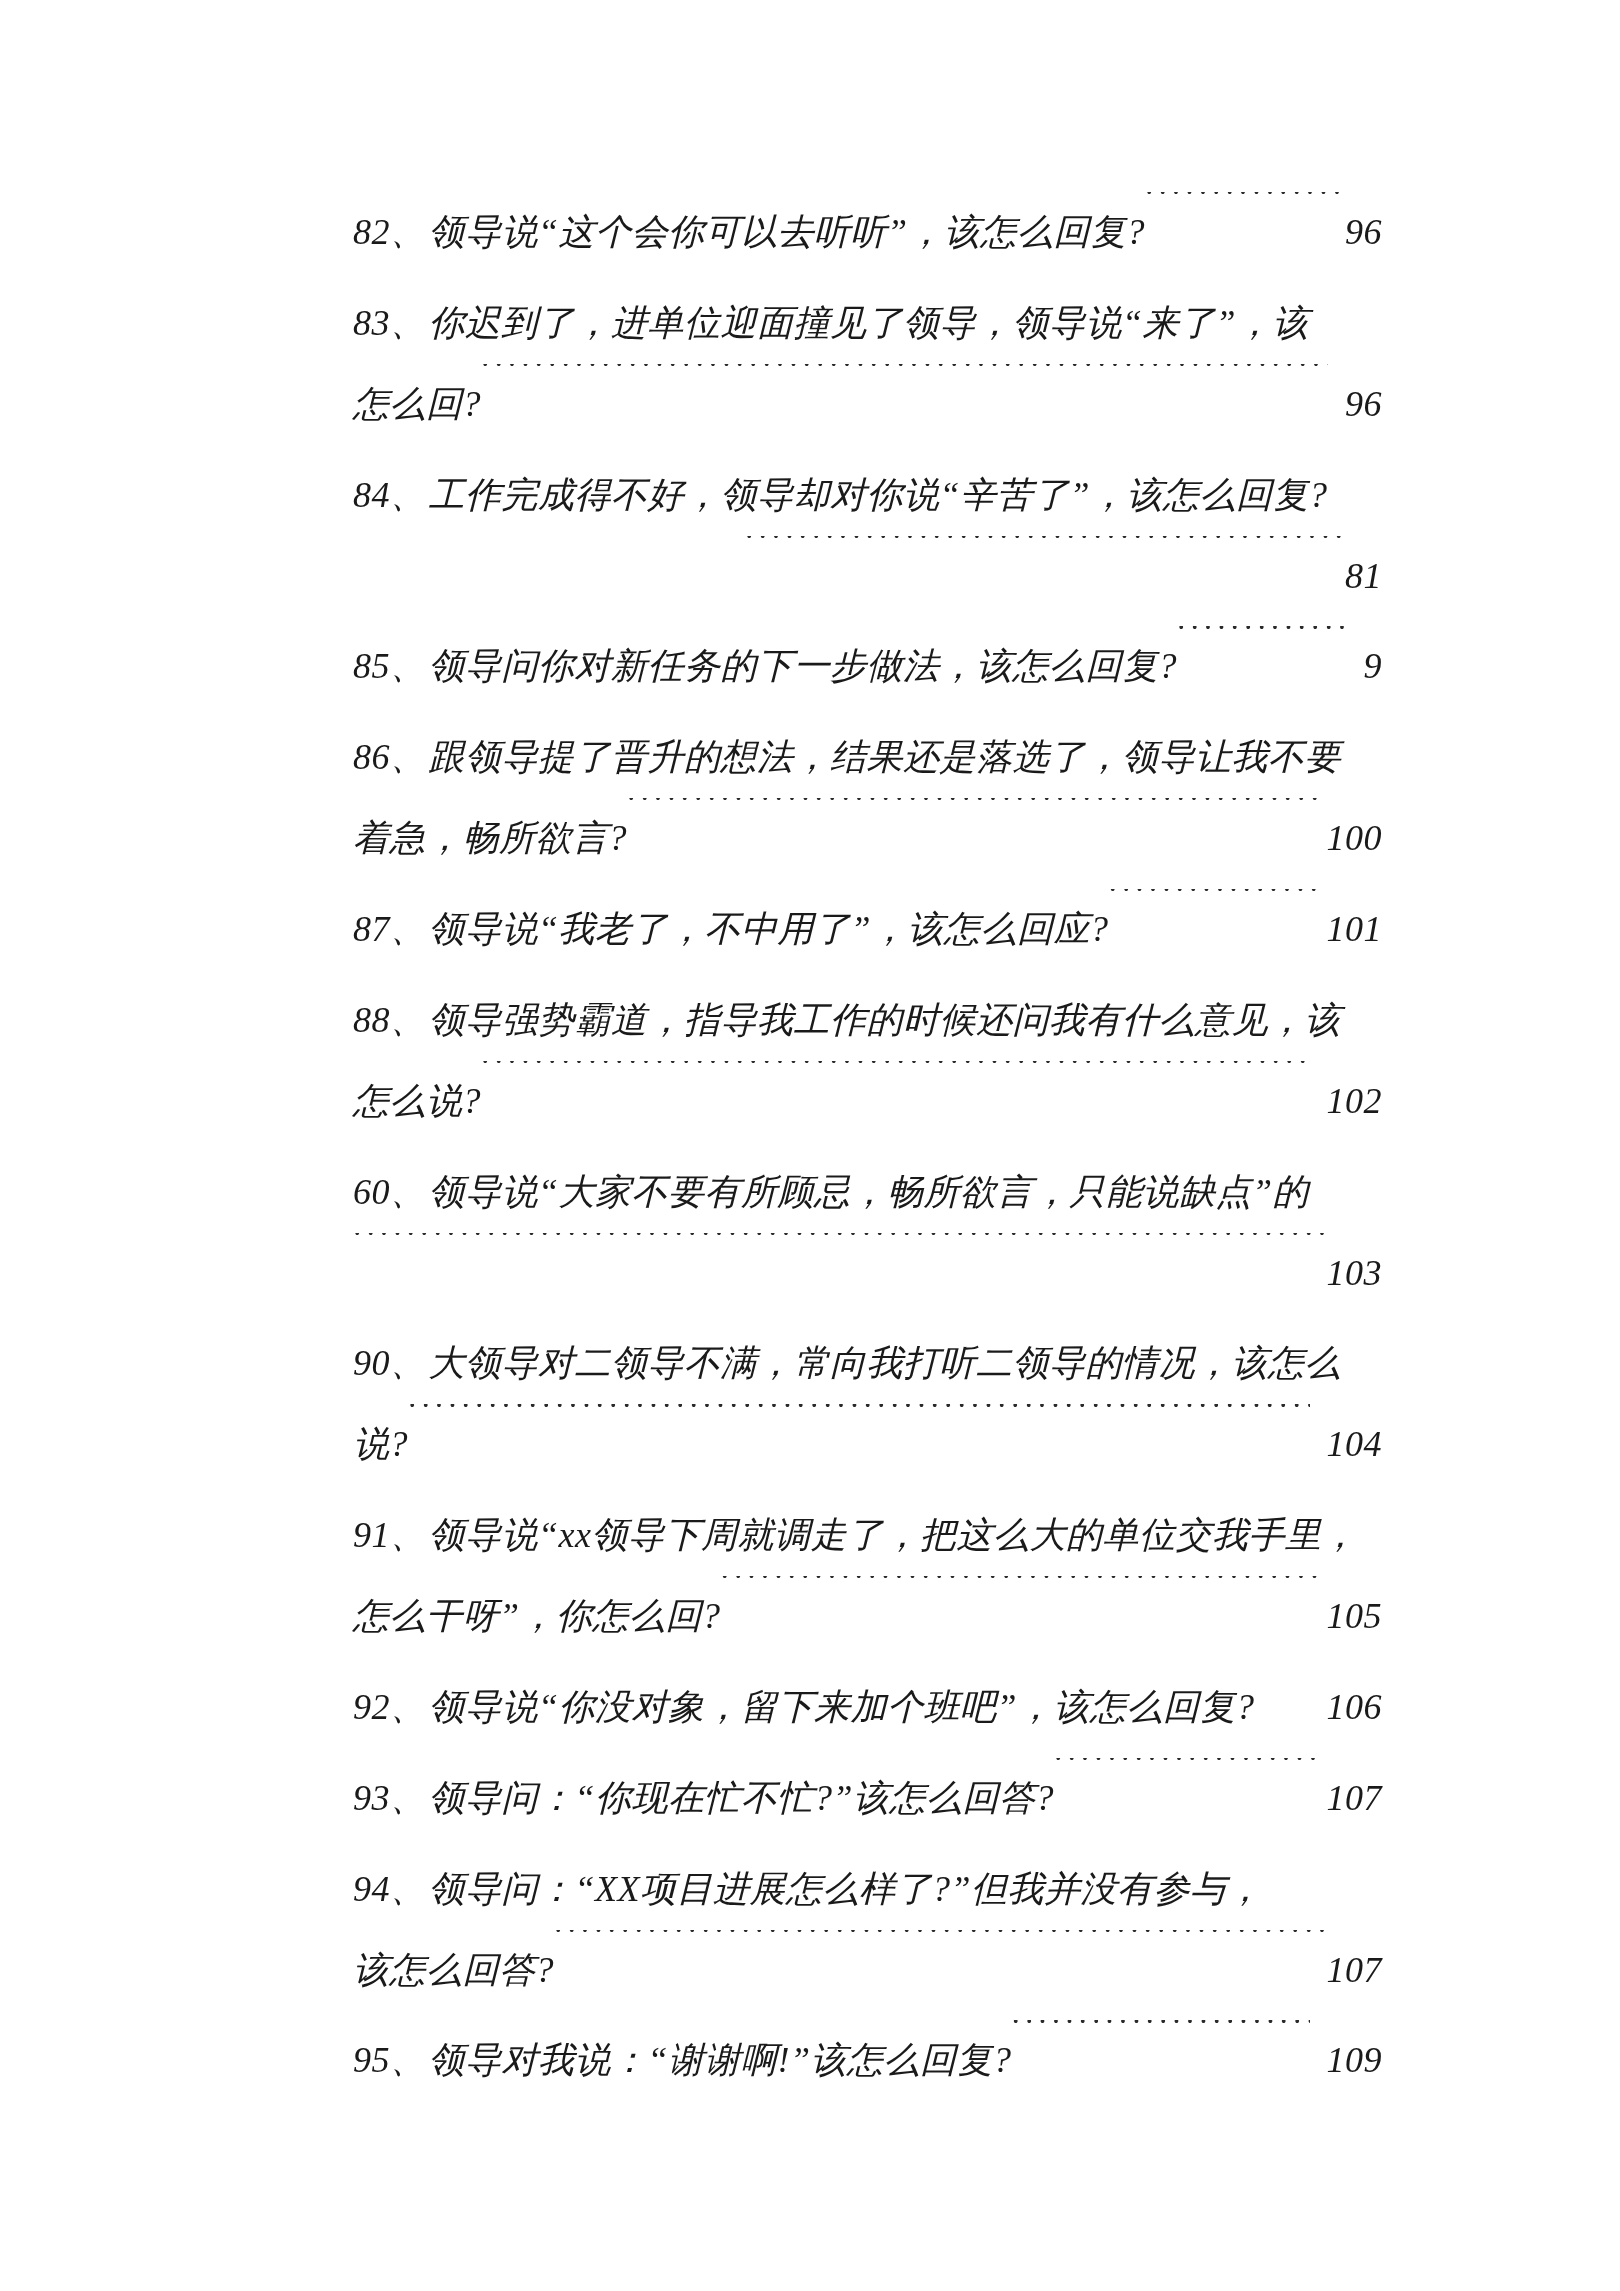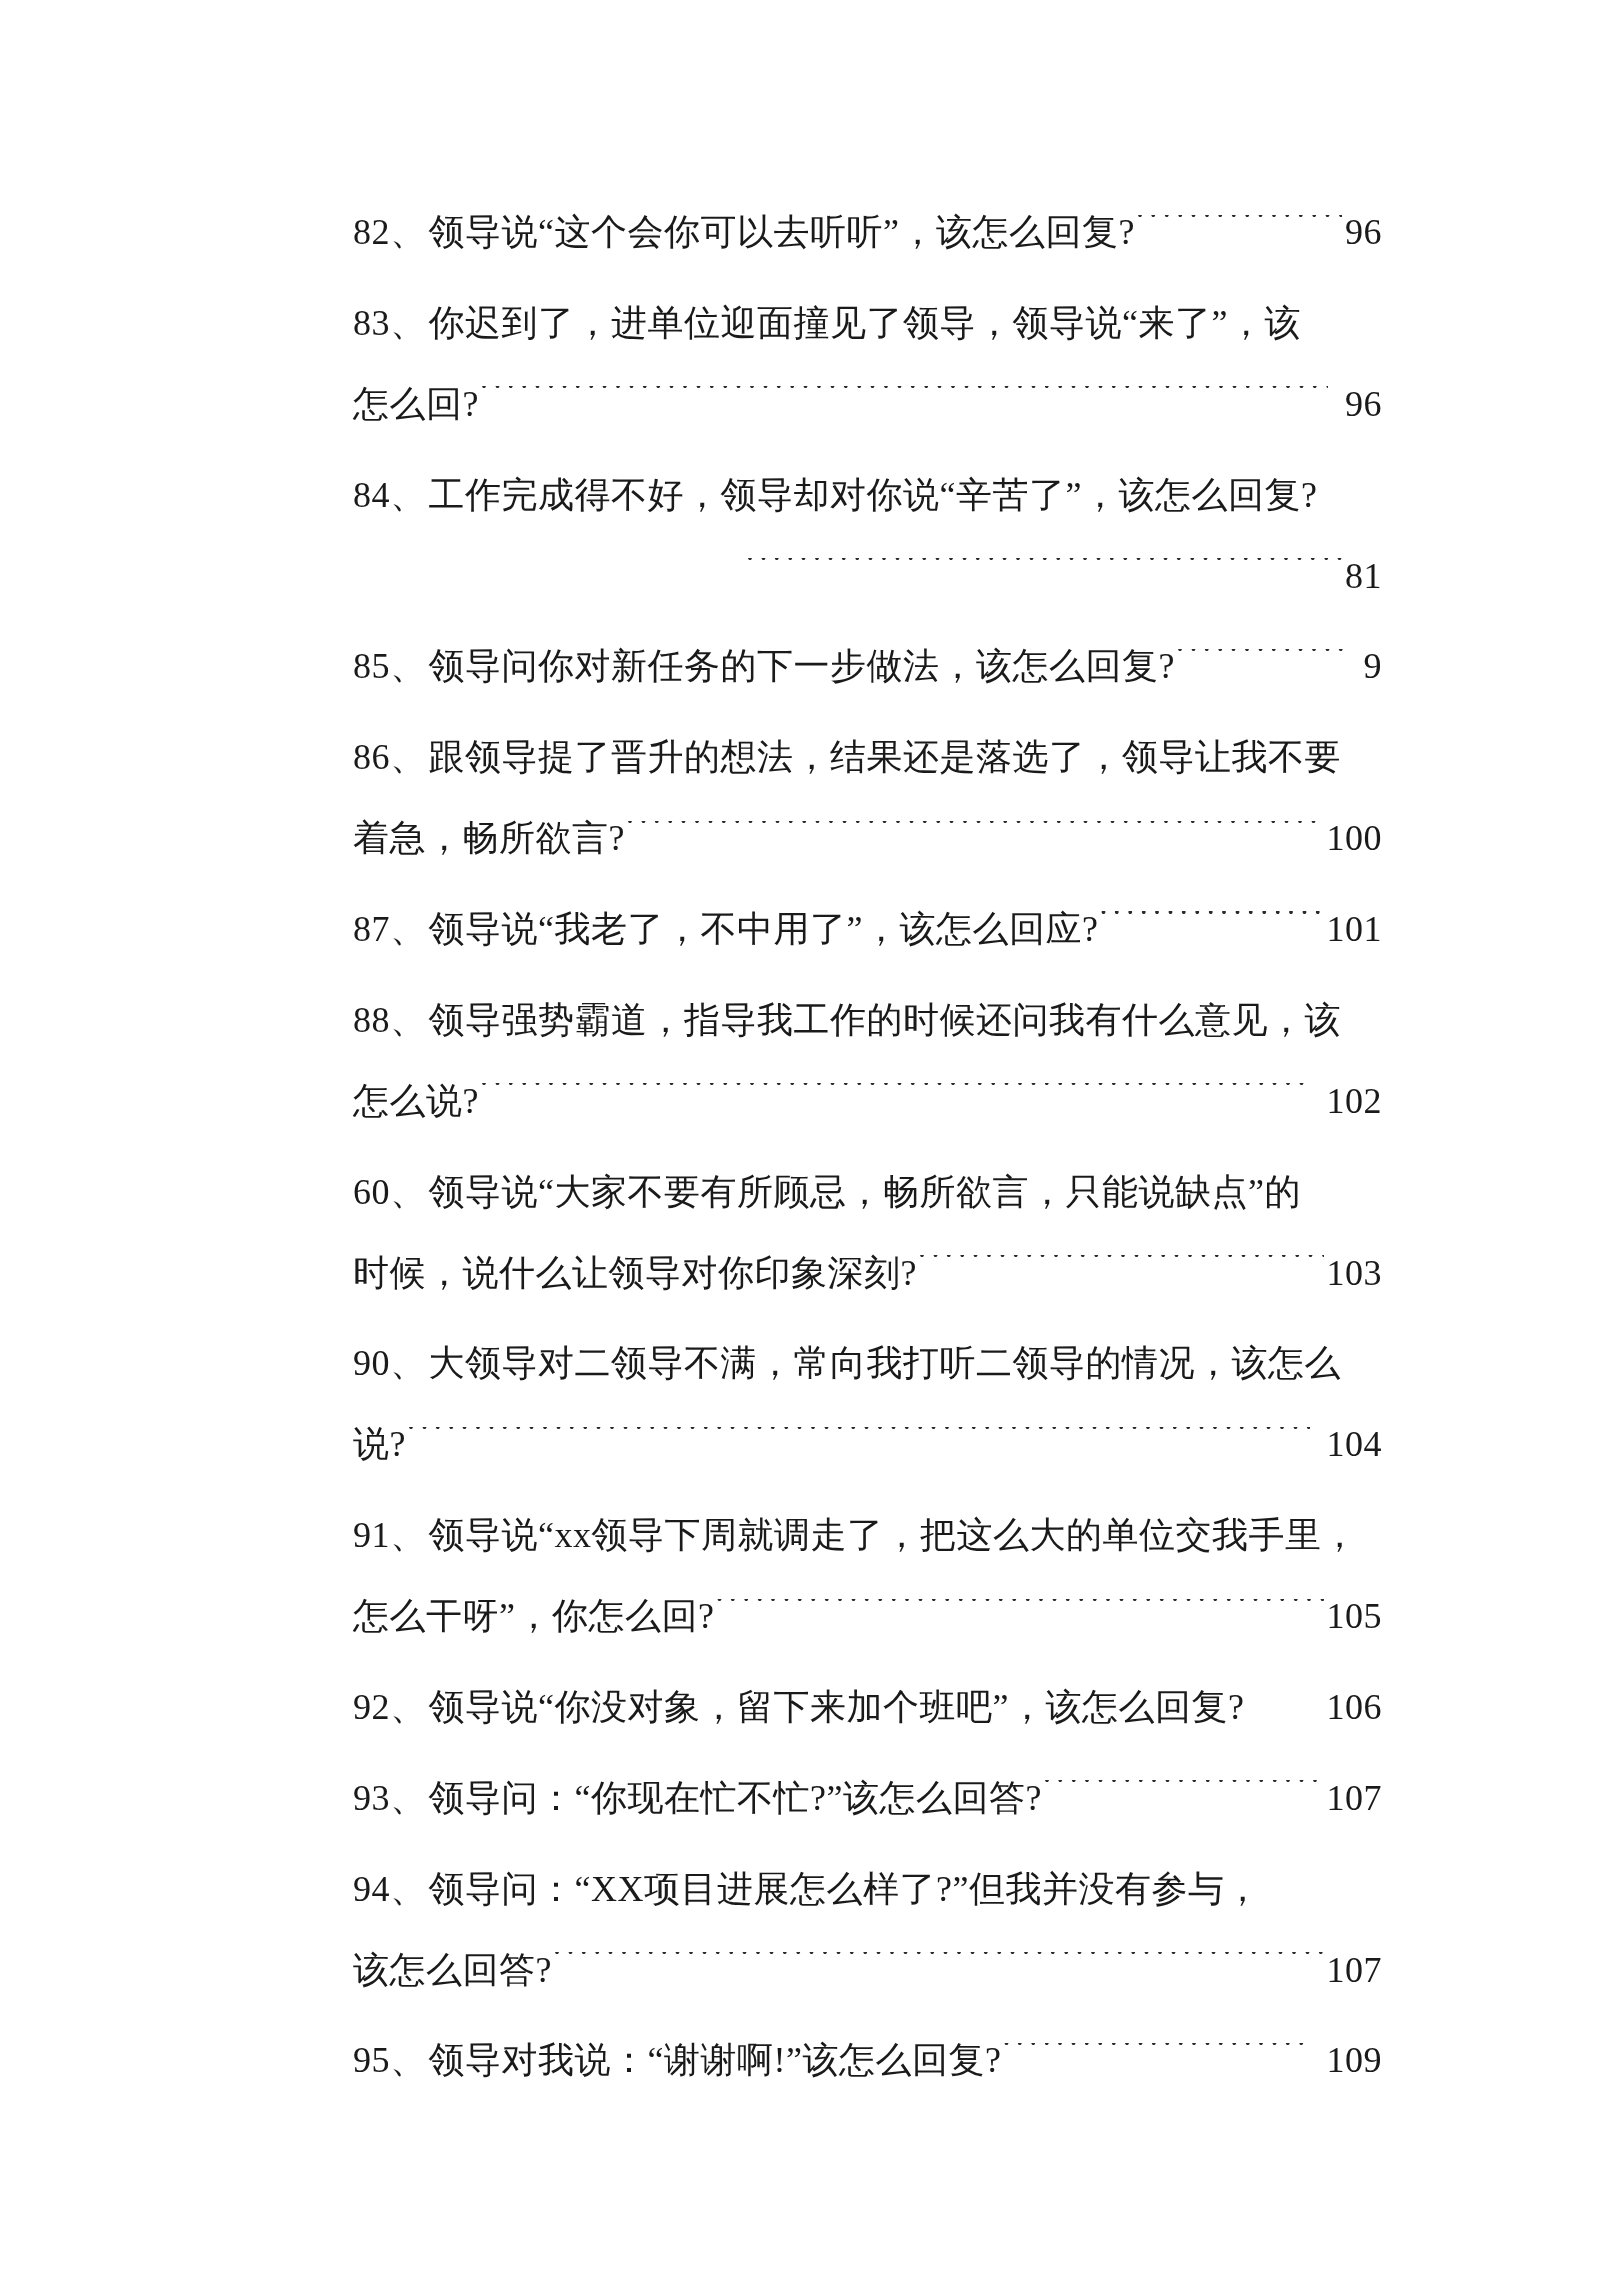--- a/index.html
+++ b/index.html
@@ -22,26 +22,27 @@
     position: absolute;
     left: 353px;
     top: 192px;
     width: 1029px;
   }
   .entry {
     margin: 0 0 9.8px 0;
   }
   .line {
     display: flex;
-    align-items: center;
+    align-items: flex-start;
     width: 100%;
     font-size: 36px;
     line-height: 81px;
     letter-spacing: 0.5px;
     white-space: nowrap;
+    font-style: italic;
   }
   .num {
     flex: 0 0 auto;
     font-family: "Liberation Serif", "DejaVu Serif", serif;
     padding-right: 2px;
   }
   .txt {
     flex: 0 0 auto;
     font-family: "Liberation Serif", "DejaVu Serif", serif;
   }
@@ -152,21 +153,20 @@
           <span class="pg gap">102</span>
         </div>
       </div>
       <div class="entry">
         <div class="line">
           <span class="num">60、</span>
           <span class="txt">领导说“大家不要有所顾忌，畅所欲言，只能说缺点”的</span>
           <span class="leader none"></span>
         </div>
         <div class="line cont">
-          <span class="txt">时候，说什么让领导对你印象深刻?</span>
           <span class="leader"></span>
           <span class="pg">103</span>
         </div>
       </div>
       <div class="entry">
         <div class="line">
           <span class="num">90、</span>
           <span class="txt">大领导对二领导不满，常向我打听二领导的情况，该怎么</span>
           <span class="leader none"></span>
         </div>

